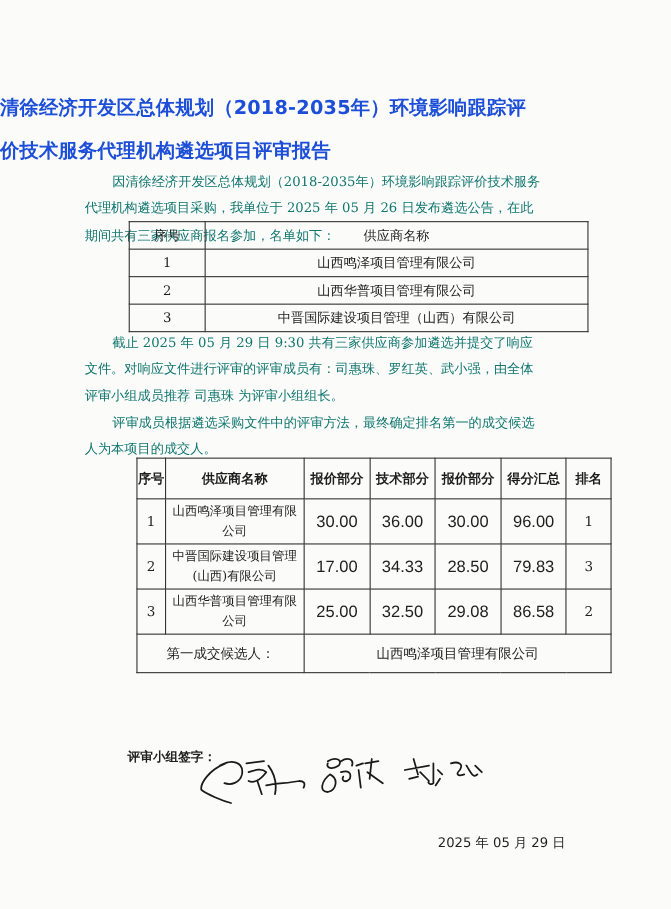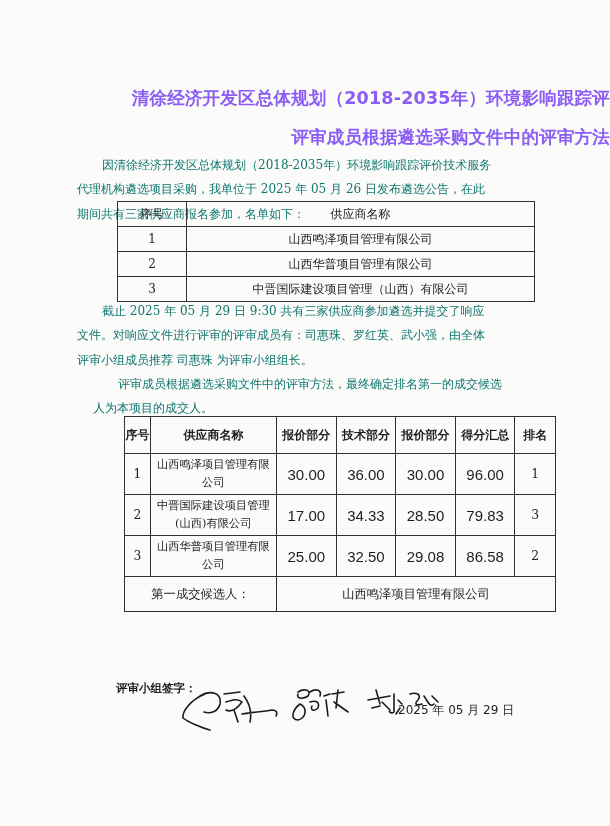--- a/index.html
+++ b/index.html
@@ -1,33 +1,33 @@
 <!DOCTYPE html>
 <html><head>
   <meta charset="utf-8">
   <style>
     html, body { margin: 0; padding: 0; }
     body {
       width: 610px; height: 826px; background: #fbfbfa; position: relative;
       font-family: "DejaVu Serif", "Liberation Serif", serif; color: #1e1e1e; overflow: hidden;
     }
     .title {
-      position: absolute; left: 0; width: 610px; text-align: right;
+      position: absolute; left: 0; width: 610px; text-align: left;
       font-family: "DejaVu Sans", "Liberation Sans", sans-serif; font-weight: bold;
-      font-size: 17.5px; letter-spacing: 0.2px; color: #8b5cf6;
+      font-size: 17.5px; letter-spacing: 0.2px; color: #1d4ed8;
     }
     .t1 { top: 86px; }
     .t2 { top: 125px; }
     .para {
       position: absolute; left: 77px; width: 415px;
       font-size: 12px; line-height: 24.3px; color: #0f766e;
     }
     .p1 { top: 153px; text-indent: 25px; }
     .p2 { top: 299px; text-indent: 25px; }
-    .p3 { top: 372px; text-indent: 25px; margin-left: 16px; }
+    .p3 { top: 372px; text-indent: 25px; }
     table { border-collapse: collapse; position: absolute; margin-left: 32px; }
     td, th { border: 1px solid #333; text-align: center; font-weight: normal; padding: 0; }
     .tbl1 { left: 85px; top: 201px; width: 418px; font-size: 12px; }
     .tbl1 td { height: 24px; }
     .tbl1 .c-no { width: 68px; }
     .tbl2 { left: 92px; top: 416px; width: 432px; font-size: 12.3px; }
     .tbl2 .h td { height: 36px; font-weight: bold; font-family: "DejaVu Sans", "Liberation Sans", sans-serif; font-size: 12px; }
     .tbl2 .r td { height: 40px; }
     .tbl2 .cand td { height: 34px; }
     .tbl2 .w-no { width: 25px; }
@@ -35,29 +35,29 @@
     .tbl2 .w-s { width: 59px; }
     .tbl2 .w-rank { width: 40px; }
     .tbl2 .nm { font-size: 11.3px; line-height: 18px; padding: 0 6px; }
     .num { font-family: Liberation Sans, sans-serif; font-size: 15px; }
     .sig-label {
       position: absolute; left: 116px; top: 681px; font-weight: bold;
       font-family: "DejaVu Sans", "Liberation Sans", sans-serif; font-size: 11.5px;
     }
     .sig { position: absolute; left: 180px; top: 682px; }
     .date {
-      position: absolute; left: 398px; top: 702px; font-size: 12px;
+      position: absolute; left: 398px; top: 758px; font-size: 12px;
       font-family: "DejaVu Sans", "Liberation Sans", sans-serif;
     }
   </style>
 </head>
 <body>
 
 <div class="title t1">清徐经济开发区总体规划（2018-2035年）环境影响跟踪评</div>
-<div class="title t2">评审成员根据遴选采购文件中的评审方法</div>
+<div class="title t2">价技术服务代理机构遴选项目评审报告</div>
 
 <div class="para p1">因清徐经济开发区总体规划（2018-2035年）环境影响跟踪评价技术服务代理机构遴选项目采购，我单位于 2025 年 05 月 26 日发布遴选公告，在此期间共有三家供应商报名参加，名单如下：</div>
 
 <table class="tbl1">
   <tbody>
       <tr>
     <td class="c-no">序号</td>
     <td>供应商名称</td>
   </tr>
   <tr>

